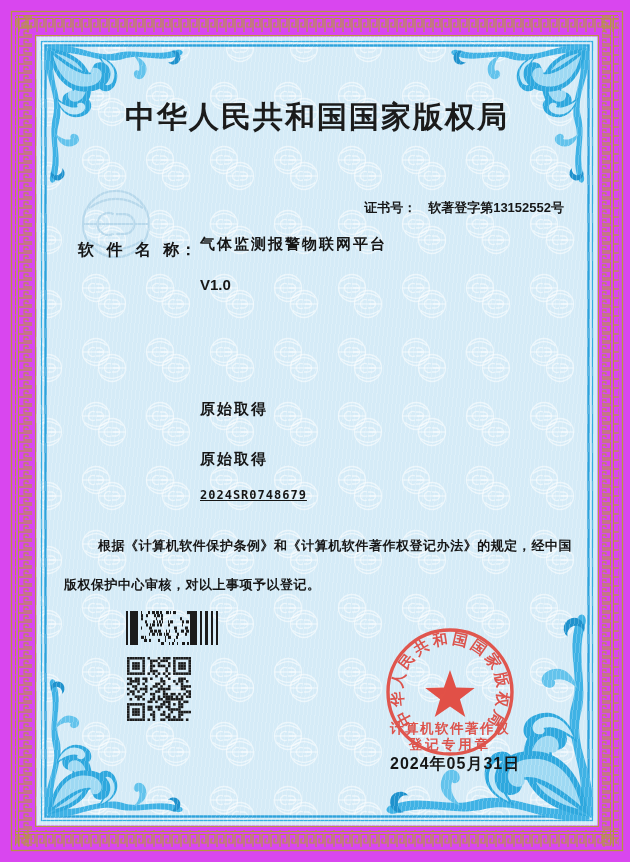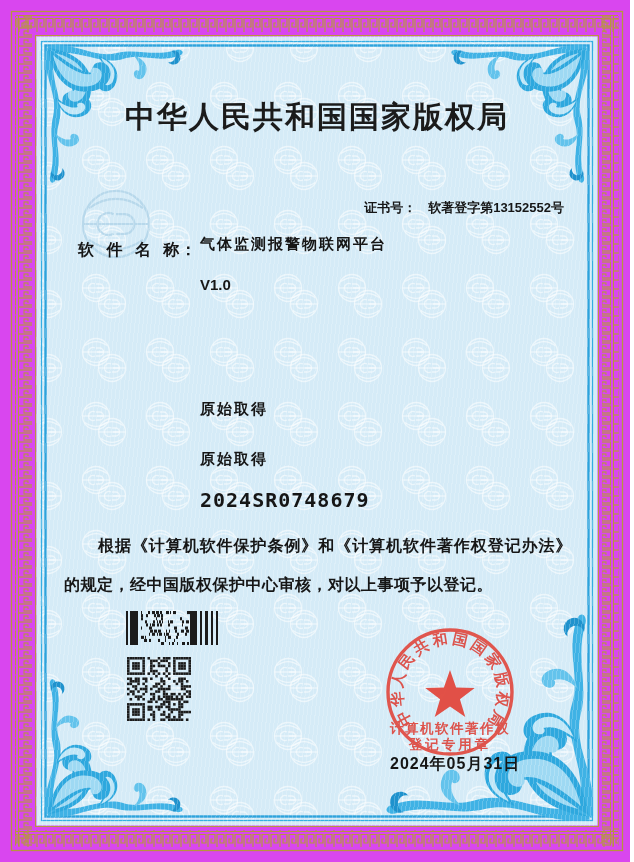--- a/index.html
+++ b/index.html
@@ -38,24 +38,24 @@
   }
   .certno .gap{display:inline-block;width:12px;}
   .field-label{
     left:78px;font-size:16px;font-weight:700;
     white-space:pre;word-spacing:6px;letter-spacing:1px;
   }
   .field-value{
     left:200px;font-size:15px;font-weight:700;letter-spacing:2px;
     white-space:nowrap;
   }
-  .mono{font-family:"DejaVu Sans Mono", monospace;letter-spacing:1px;font-size:20px;}
+  .mono{font-family:"DejaVu Sans Mono", monospace;letter-spacing:1px;font-size:12px;text-decoration:underline;}
   .statement{
     left:64px;top:526px;width:508px;
-    font-size:16px;font-weight:700;line-height:39px;
+    font-size:13px;font-weight:700;line-height:39px;
     text-indent:34px;letter-spacing:0.5px;text-align:justify;
   }
   .date{
     left:390px;top:754px;
     font-size:16px;font-weight:700;letter-spacing:1px;
     z-index:5;
     text-align:center;
   }
   .codes{z-index:4;}
   .seal{position:absolute;left:365px;top:607px;z-index:4;opacity:.93;}

